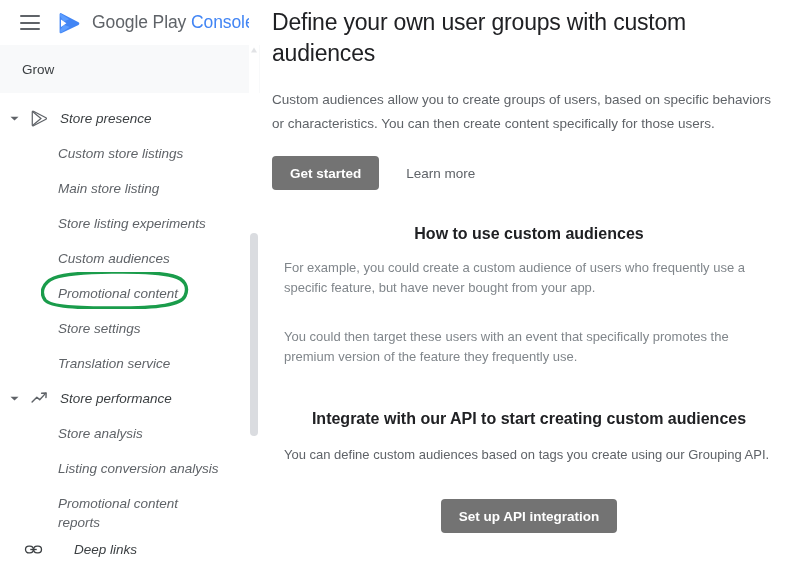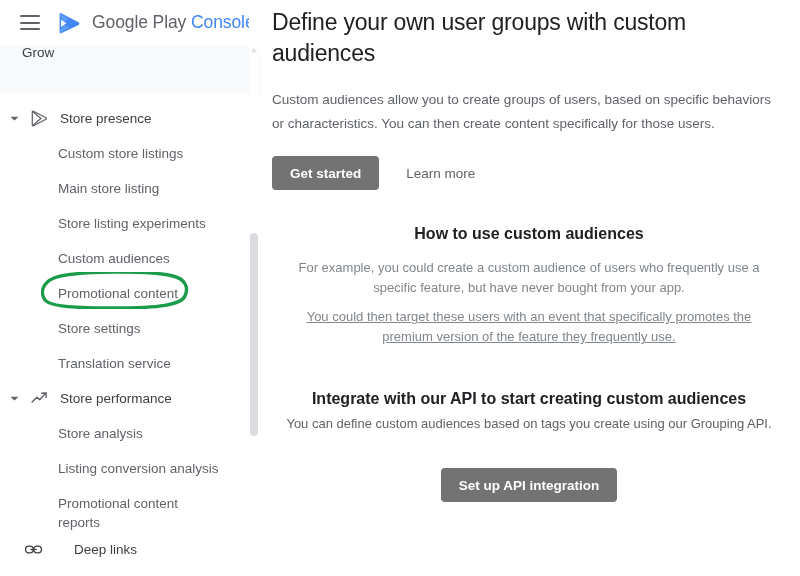--- a/index.html
+++ b/index.html
@@ -61,26 +61,27 @@
     letter-spacing: -0.1px;
     white-space: nowrap;
   }
   .brand-text .g1 { color: #5f6368; }
   .brand-text .g2 { color: #4285f4; }
 
   .section-head {
     height: 48px;
     background: #f8f9fa;
     display: flex;
+    align-items: center;
     padding-left: 22px;
     font-size: 13.5px;
     color: #3c4043;
   }
 
-  .nav-list { padding-top: 8px; }
+  .nav-list { padding-top: 8px; font-style: italic; }
 
   .nav-group {
     display: flex;
     align-items: center;
     height: 35px;
     padding-left: 4px;
     cursor: pointer;
   }
   .caret {
     width: 20px;
@@ -232,31 +233,31 @@
     white-space: nowrap;
   }
 
   .section-title {
     text-align: center;
     font-size: 16px;
     color: #202124;
     margin-top: 35px;
   }
   .section-body {
-    text-align: center;
+    text-align: left;
     font-size: 13px;
     line-height: 20px;
     color: #80868b;
     margin-top: 15px;
     padding: 0 12px;
   }
-  .section-body.second { margin-top: 9px; text-decoration: underline; }
+  .section-body.second { margin-top: 29px; }
 
   .section-title.api { margin-top: 43px; font-weight: bold; }
-  .section-body.api { margin-top: 6px; color: #5f6368; }
+  .section-body.api { margin-top: 17px; color: #5f6368; }
 
   .api-btn-row {
     margin-top: 34px;
     display: flex;
     justify-content: center;
   }
 </style>
 </head>
 <body>
 

